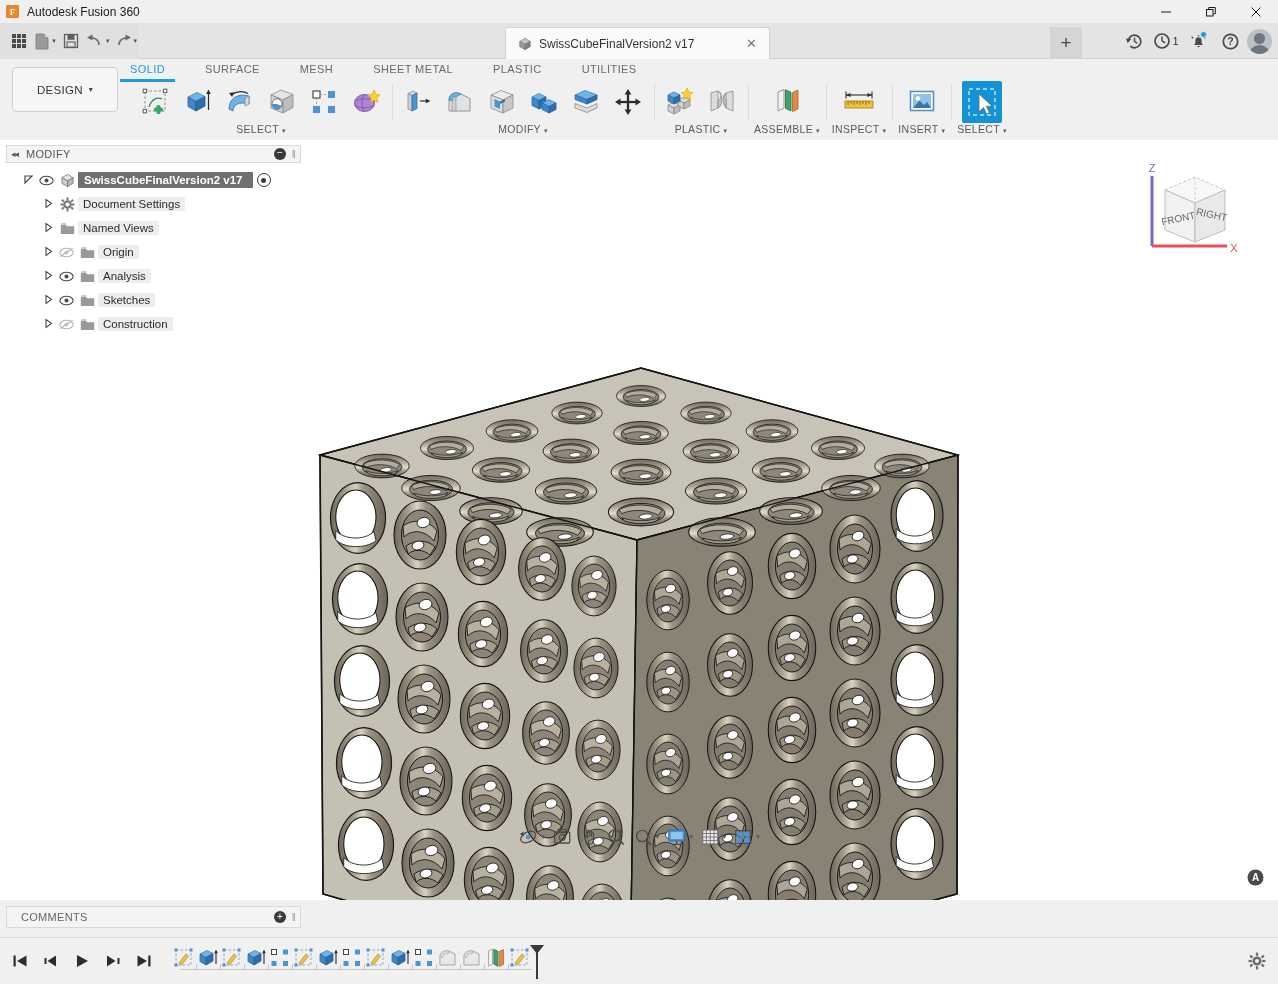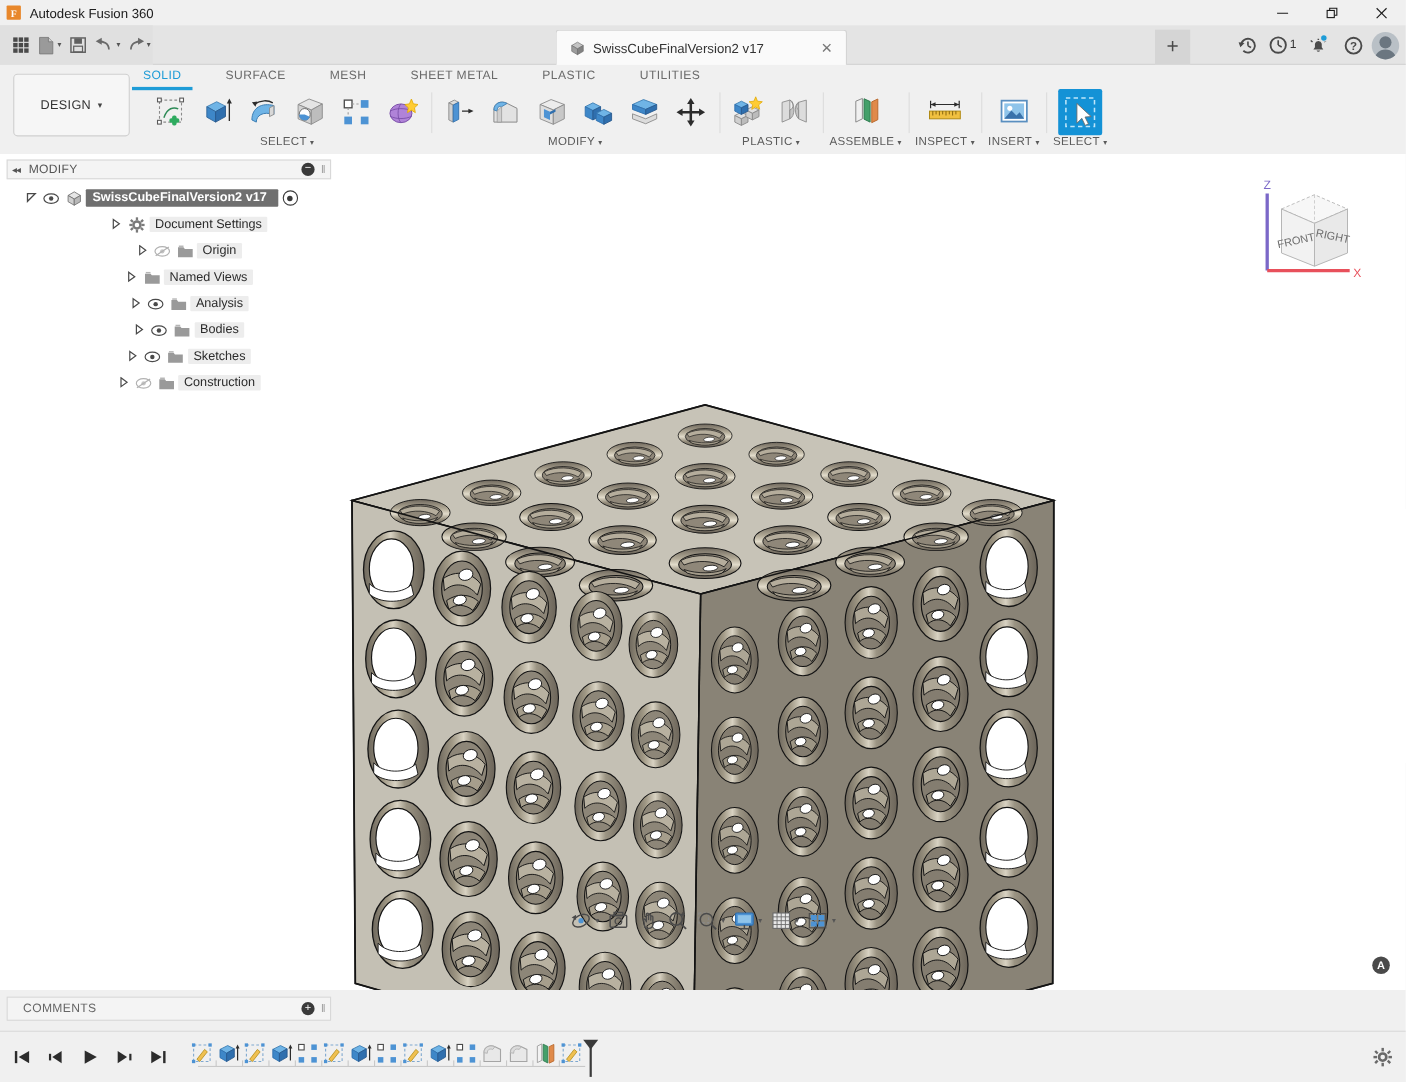--- a/index.html
+++ b/index.html
@@ -77,21 +77,21 @@
   .ws-tab {
     font-size: 11px; color: #6a6a6a; letter-spacing: .4px; padding: 4px 0 4px; margin-right: 40px;
     cursor: default; position: relative;
   }
   .ws-tab.active { color: #1e9cd7; }
   .ws-tab.active::after {
     content:""; position:absolute; left:-10px; right:-10px; bottom:-3px; height:3px; background:#1e9cd7;
   }
 
   .design-btn {
-    position: absolute; left: 12px; top: 8px; width: 106px; height: 57px;
+    position: absolute; left: 12px; top: 8px; width: 106px; height: 45px;
     background: #f6f6f6; border: 1px solid #cfcfcf; border-radius: 4px;
     display: flex; align-items: center; justify-content: center; cursor: default;
   }
   .design-btn span { font-size: 11.5px; color: #333; letter-spacing: .3px; }
   .design-btn .caret { font-size: 8px; margin-left: 6px; color: #444; }
 
   .panels { position: absolute; left: 130px; top: 22px; height: 59px; display: flex; align-items: flex-start; }
   .panel { display: flex; flex-direction: column; align-items: center; padding: 0 6px; position: relative; }
   .panel + .panel::before {
     content:""; position:absolute; left:0; top:3px; bottom:14px; width:1px; background:#dcdcdc;
@@ -125,21 +125,21 @@
   .trow .eye { width: 20px; display: flex; align-items: center; justify-content: center; }
   .trow .ficon { width: 22px; display: flex; align-items: center; justify-content: center; }
   .trow .label { color: #2b2b2b; padding: 1px 5px; border-radius:1px; }
   .trow.root { padding-left: 14px; }
   .trow.root .label { background: #6f6f6f; color: #fff; font-weight: bold; padding: 2px 10px 2px 6px; }
   .trow.root .tgt {
     width: 14px; height: 14px; border-radius: 50%; border: 1.6px solid #3a3a3a;
     display:flex; align-items:center; justify-content:center; margin-left: 4px;
   }
   .trow.root .tgt i { width: 5px; height: 5px; border-radius: 50%; background: #3a3a3a; display:block; }
-  .trow.child { padding-left: 34px; justify-content: center; }
+  .trow.child { padding-left: 34px; }
   .trow.child .label { background: #ededed; }
 
   
   .canvas {
     position: absolute; left: 0; top: 140px; width: 1278px; height: 760px;
     background: #ffffff; overflow: hidden;
   }
   .viewcube { position: absolute; right: 28px; top: 18px; width: 115px; height: 105px; }
   .nav-toolbar {
     position: absolute; left: 50%; transform: translateX(-50%); bottom: 48px;
@@ -871,20 +871,35 @@
         </span>
         <span class="label">Document Settings</span>
       </div>
 
       <div class="trow child">
         <span class="arrow">
           <svg width="11" height="11" viewBox="0 0 11 11">
               <polygon points="3,1.5 8.5,5.5 3,9.5" fill="none" stroke="#4a4a4a" stroke-width="1.1"></polygon>
             </svg>
         </span>
+        <span class="ficon">
+          <svg width="15" height="13" viewBox="0 0 16 14">
+            <path d="M0.8,3 h5.4 l1.3,1.6 h7.7 v8.2 h-14.4 z" fill="#9a9a9a"></path>
+            <rect x="1.6" y="1.3" width="4.6" height="1.4" fill="#b5b5b5"></rect>
+          </svg>
+        </span>
+        <span class="label">Named Views</span>
+      </div>
+
+      <div class="trow child">
+        <span class="arrow">
+          <svg width="11" height="11" viewBox="0 0 11 11">
+              <polygon points="3,1.5 8.5,5.5 3,9.5" fill="none" stroke="#4a4a4a" stroke-width="1.1"></polygon>
+            </svg>
+        </span>
         <span class="eye">
           <svg width="15" height="11" viewBox="0 0 15 11">
             <ellipse cx="7.5" cy="5.5" rx="6.6" ry="4.3" fill="none" stroke="#b2b2b2" stroke-width="1.1"></ellipse>
             <circle cx="7.5" cy="5.5" r="2" fill="#c6c6c6"></circle>
             <line x1="1.5" y1="9.5" x2="13.5" y2="1.5" stroke="#b2b2b2" stroke-width="1.2"></line>
           </svg>
         </span>
         <span class="ficon">
           <svg width="15" height="13" viewBox="0 0 16 14">
             <path d="M0.8,3 h5.4 l1.3,1.6 h7.7 v8.2 h-14.4 z" fill="#9a9a9a"></path>
@@ -893,70 +908,35 @@
         </span>
         <span class="label">Origin</span>
       </div>
 
       <div class="trow child">
         <span class="arrow">
           <svg width="11" height="11" viewBox="0 0 11 11">
               <polygon points="3,1.5 8.5,5.5 3,9.5" fill="none" stroke="#4a4a4a" stroke-width="1.1"></polygon>
             </svg>
         </span>
+        <span class="eye">
+          <svg width="15" height="11" viewBox="0 0 15 11">
+            <ellipse cx="7.5" cy="5.5" rx="6.6" ry="4.3" fill="none" stroke="#4a4a4a" stroke-width="1.1"></ellipse>
+            <circle cx="7.5" cy="5.5" r="2" fill="#4a4a4a"></circle>
+          </svg>
+        </span>
         <span class="ficon">
           <svg width="15" height="13" viewBox="0 0 16 14">
             <path d="M0.8,3 h5.4 l1.3,1.6 h7.7 v8.2 h-14.4 z" fill="#9a9a9a"></path>
             <rect x="1.6" y="1.3" width="4.6" height="1.4" fill="#b5b5b5"></rect>
           </svg>
         </span>
-        <span class="label">Named Views</span>
-      </div>
-
-      <div class="trow child">
-        <span class="arrow">
-          <svg width="11" height="11" viewBox="0 0 11 11">
-              <polygon points="3,1.5 8.5,5.5 3,9.5" fill="none" stroke="#4a4a4a" stroke-width="1.1"></polygon>
-            </svg>
-        </span>
-        <span class="eye">
-          <svg width="15" height="11" viewBox="0 0 15 11">
-            <ellipse cx="7.5" cy="5.5" rx="6.6" ry="4.3" fill="none" stroke="#4a4a4a" stroke-width="1.1"></ellipse>
-            <circle cx="7.5" cy="5.5" r="2" fill="#4a4a4a"></circle>
-          </svg>
-        </span>
-        <span class="ficon">
-          <svg width="15" height="13" viewBox="0 0 16 14">
-            <path d="M0.8,3 h5.4 l1.3,1.6 h7.7 v8.2 h-14.4 z" fill="#9a9a9a"></path>
-            <rect x="1.6" y="1.3" width="4.6" height="1.4" fill="#b5b5b5"></rect>
-          </svg>
-        </span>
         <span class="label">Analysis</span>
       </div>
 
-      <div class="trow child">
-        <span class="arrow">
-          <svg width="11" height="11" viewBox="0 0 11 11">
-              <polygon points="3,1.5 8.5,5.5 3,9.5" fill="none" stroke="#4a4a4a" stroke-width="1.1"></polygon>
-            </svg>
-        </span>
-        <span class="eye">
-          <svg width="15" height="11" viewBox="0 0 15 11">
-            <ellipse cx="7.5" cy="5.5" rx="6.6" ry="4.3" fill="none" stroke="#4a4a4a" stroke-width="1.1"></ellipse>
-            <circle cx="7.5" cy="5.5" r="2" fill="#4a4a4a"></circle>
-          </svg>
-        </span>
-        <span class="ficon">
-          <svg width="15" height="13" viewBox="0 0 16 14">
-            <path d="M0.8,3 h5.4 l1.3,1.6 h7.7 v8.2 h-14.4 z" fill="#9a9a9a"></path>
-            <rect x="1.6" y="1.3" width="4.6" height="1.4" fill="#b5b5b5"></rect>
-          </svg>
-        </span>
-        <span class="label">Bodies</span>
-      </div>
 
       <div class="trow child">
         <span class="arrow">
           <svg width="11" height="11" viewBox="0 0 11 11">
               <polygon points="3,1.5 8.5,5.5 3,9.5" fill="none" stroke="#4a4a4a" stroke-width="1.1"></polygon>
             </svg>
         </span>
         <span class="eye">
           <svg width="15" height="11" viewBox="0 0 15 11">
             <ellipse cx="7.5" cy="5.5" rx="6.6" ry="4.3" fill="none" stroke="#4a4a4a" stroke-width="1.1"></ellipse>

